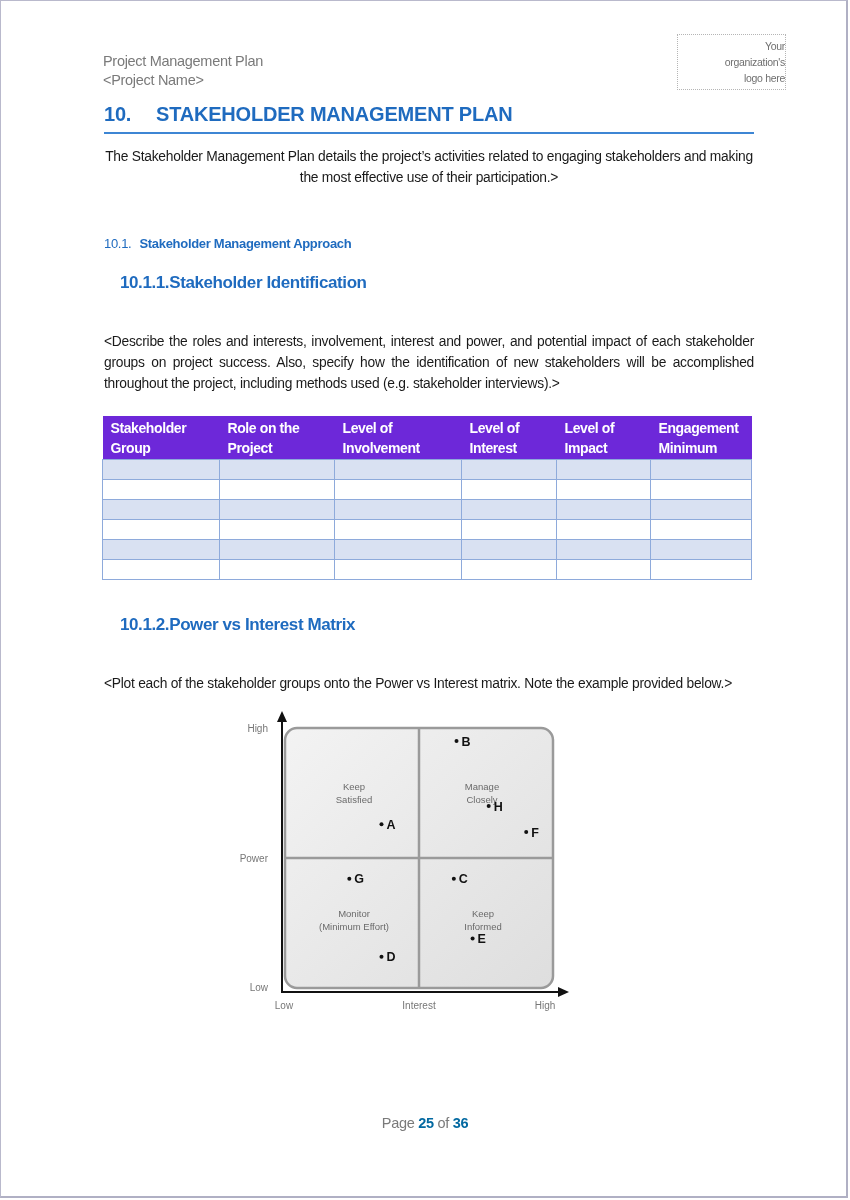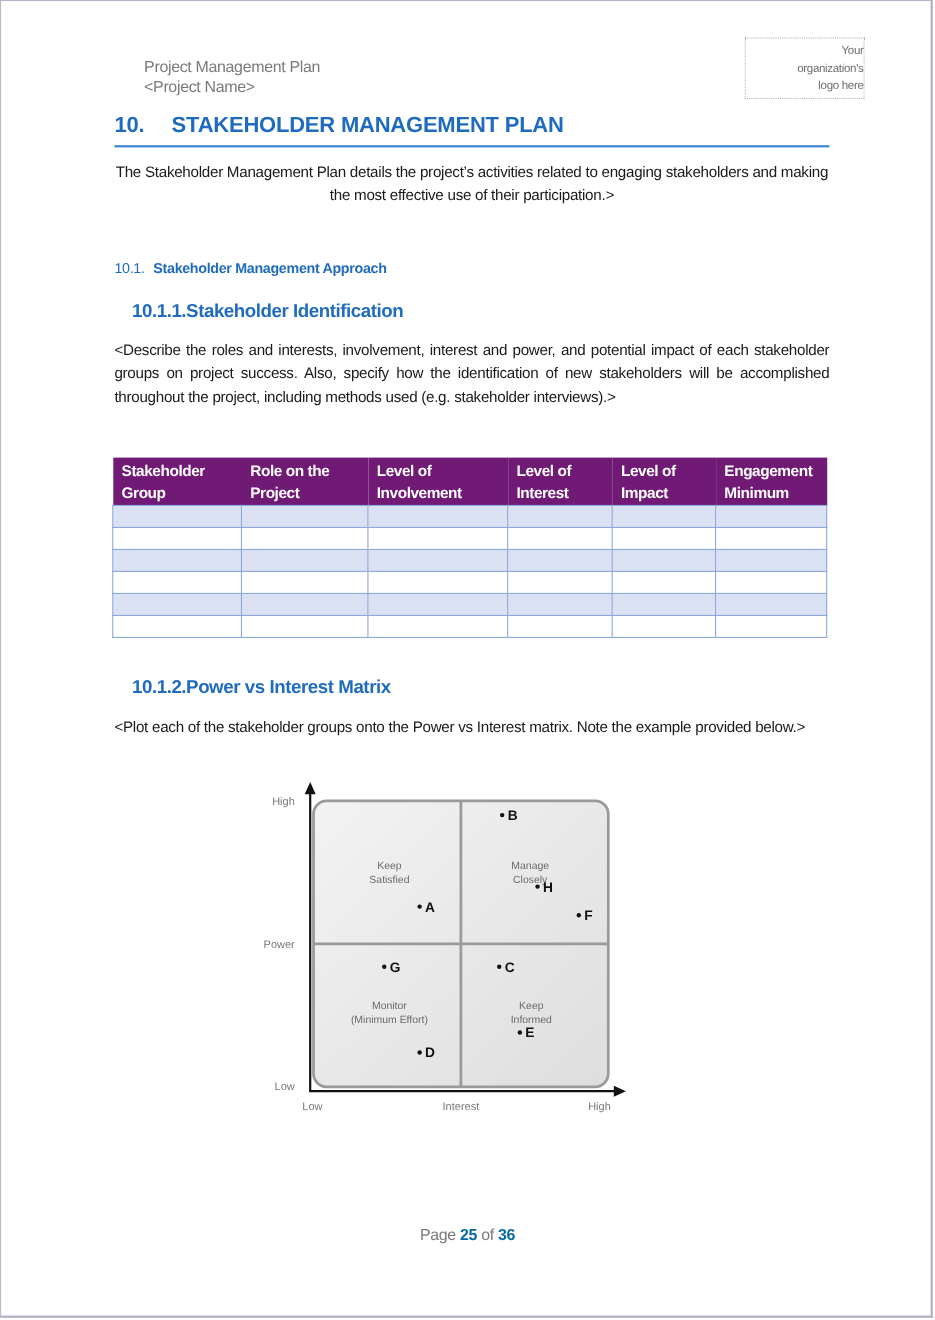--- a/index.html
+++ b/index.html
@@ -5,44 +5,44 @@
     html, body { margin: 0; padding: 0; }
     body {
       width: 850px; height: 1200px; background: #ffffff; position: relative;
       font-family: "Liberation Sans", sans-serif; color: #1a1a1a; overflow: hidden;
     }
     .page-border {
       position: absolute; left: 0; top: 0; width: 848px; height: 1198px;
       border: 1px solid #b9b9cc; border-right: 2px solid #b0b0c4; border-bottom: 2px solid #b0b0c4;
       box-sizing: border-box;
     }
-    .header-left { position: absolute; left: 103px; top: 52px; font-size: 14.5px; color: #7a7a7a; line-height: 19px; letter-spacing: -0.3px; margin-left: 28px; }
+    .header-left { position: absolute; left: 103px; top: 52px; font-size: 14.5px; color: #7a7a7a; line-height: 19px; letter-spacing: -0.3px; }
     .logo-box {
       position: absolute; left: 677px; top: 34px; width: 109px; height: 56px;
       border: 1px dotted #b5b5b5; box-sizing: border-box; text-align: right;
       font-size: 10.5px; line-height: 16px; color: #6f6f6f; padding-top: 3px; letter-spacing: -0.3px;
     }
     .h1 {
       position: absolute; left: 104px; top: 103px; width: 650px;
       font-size: 20px; font-weight: bold; color: #1f6bbf; letter-spacing: -0.2px;
       padding-bottom: 6px; border-bottom: 2px solid #3d86d4;
     }
     .h1 .num { display: inline-block; width: 52px; }
     p.body { position: absolute; left: 104px; width: 650px; margin: 0; font-size: 13.8px; line-height: 21px; letter-spacing: -0.25px; text-align: center; }
-    p.justify { text-align: justify; }
+    p.justify { text-align: justify; margin-top: 23px; }
     .h2 { position: absolute; left: 104px; top: 236px; font-size: 13px; color: #1f6bbf; font-weight: bold; letter-spacing: -0.3px; }
     .h2 .num { font-weight: normal; margin-right: 8px; }
     .h3 { position: absolute; left: 120px; font-size: 17px; color: #1f6bbf; font-weight: bold; letter-spacing: -0.4px; }
 
     table.stake {
       position: absolute; left: 102px; top: 416px; width: 649px;
       border-collapse: collapse; table-layout: fixed;
     }
     table.stake th {
-      background: #701a75; color: #ffffff; font-size: 14px; font-weight: bold; text-align: left;
+      background: #6d28d9; color: #ffffff; font-size: 14px; font-weight: bold; text-align: left;
       vertical-align: top; padding: 2px 8px 1px 8px; line-height: 20px; letter-spacing: -0.4px;
       height: 38px; border: none;
     }
     table.stake td { border: 1px solid #8eaadb; height: 19px; padding: 0; }
     table.stake tr.band td { background: #d9e1f2; }
 
     .matrix-wrap { position: absolute; left: 232px; top: 708px; width: 360px; height: 310px; }
     .matrix-wrap svg text { font-family: "Liberation Sans", sans-serif; }
 
     .footer { position: absolute; left: 0; width: 850px; top: 1115px; text-align: center; font-size: 14.5px; color: #7a7a7a; letter-spacing: -0.3px; }

